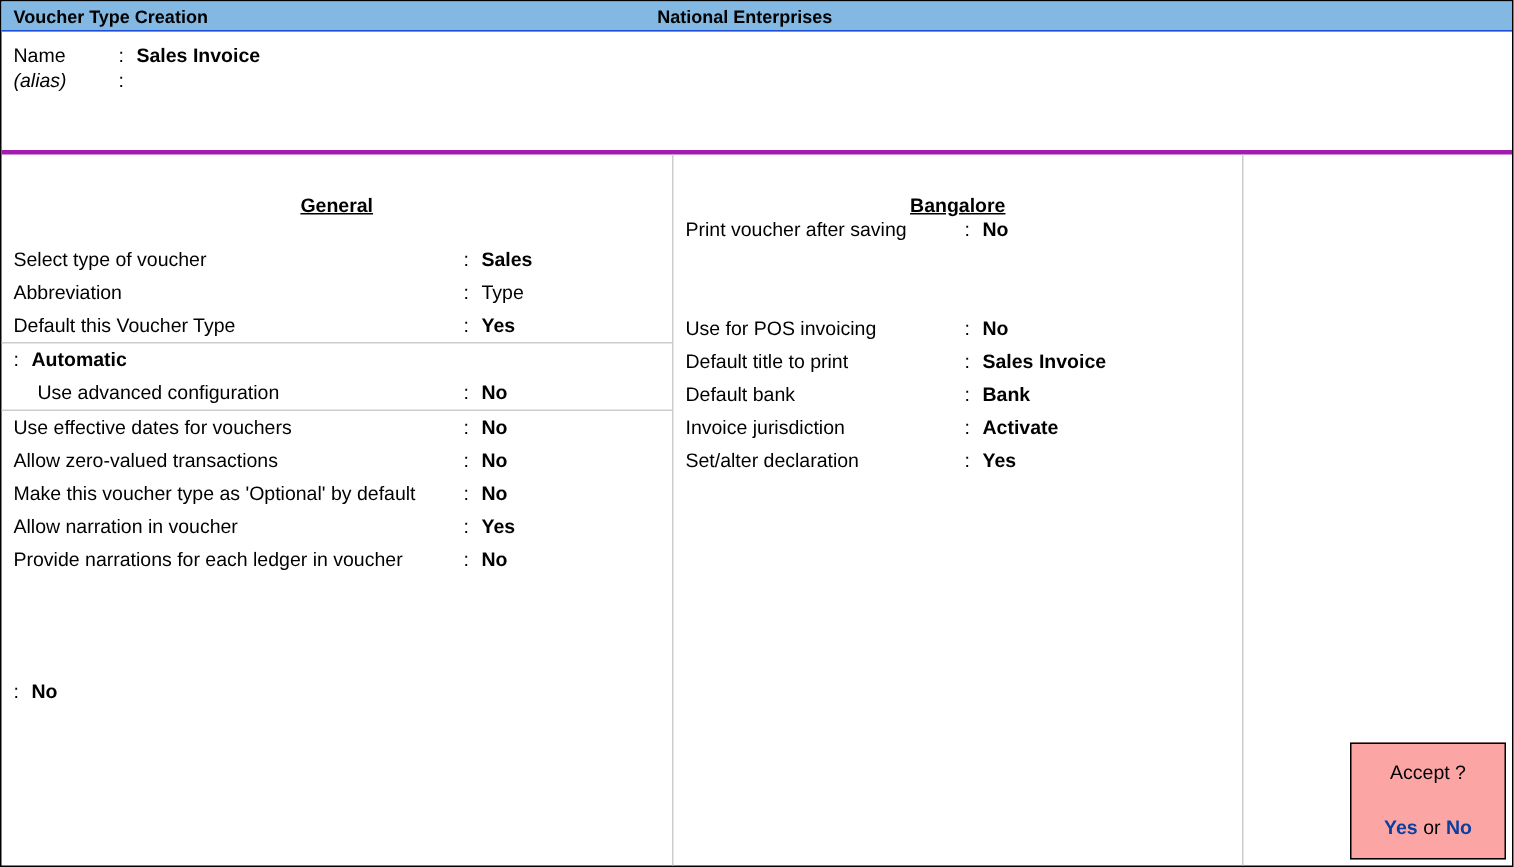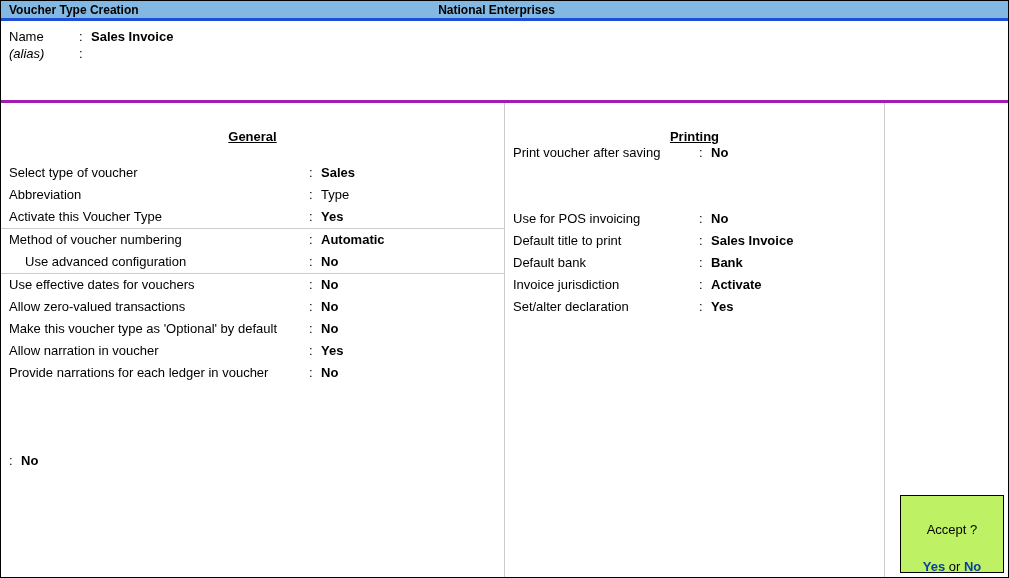--- a/index.html
+++ b/index.html
@@ -15,21 +15,21 @@
     height: 578px;
     border: 1px solid #000;
     position: relative;
     background: #fff;
   }
   .titlebar {
     height: 20px;
     background: #82b8e1;
     display: flex;
     align-items: center;
-    border-bottom: 3px solid #1d4ed8;
+    border-bottom: 1px solid #1d4ed8;
     position: relative;
   }
   .titlebar .left {
     position: absolute;
     left: 8px;
     font-weight: bold;
     font-size: 12px;
   }
   .titlebar .center {
     position: absolute;
@@ -61,21 +61,21 @@
   .italic { font-style: italic; }
 
   .columns {
     display: flex;
     height: calc(578px - 20px - 82px - 2px);
   }
   .col {
     border-right: 1px solid #ccc;
     padding: 8px 8px 0 8px;
   }
-  .col1 { width: 504px; }
+  .col1 { width: 448px; }
   .col2 { width: 380px; }
   .col3 { flex: 1; border-right: none; }
   .col h3 {
     font-size: 13px;
     font-weight: bold;
     text-align: center;
     margin: 18px 0 18px 0;
     text-decoration: underline;
   }
   .col3 h3 { margin: 18px 0; }
@@ -98,23 +98,23 @@
   }
   .spacer { height: 22px; }
 
   .accept-box {
     position: absolute;
     right: 4px;
     bottom: 4px;
     width: 104px;
     height: 78px;
     border: 1px solid #000;
-    background: #bef264;
+    background: #fca5a5;
     text-align: center;
-    padding-top: 26px;
+    padding-top: 11px;
   }
   .accept-box .q {
     margin-bottom: 22px;
   }
   .accept-box .yes, .accept-box .no {
     font-weight: bold;
     color: #0a3f9f;
     cursor: pointer;
   }
   .accept-box .or { font-weight: normal; color: #000; text-align: center; }
@@ -151,27 +151,26 @@
         <div class="field-label">Select type of voucher</div>
         <div class="field-colon">:</div>
         <div class="field-value">Sales</div>
       </div>
       <div class="field-row">
         <div class="field-label">Abbreviation</div>
         <div class="field-colon">:</div>
         <div class="field-value normal">Type</div>
       </div>
       <div class="field-row">
-        <div class="field-label">Activate this Voucher Type</div>
+        <div class="field-label">Default this Voucher Type</div>
         <div class="field-colon">:</div>
         <div class="field-value">Yes</div>
       </div>
       <div class="section-divider"></div>
       <div class="field-row">
-        <div class="field-label">Method of voucher numbering</div>
         <div class="field-colon">:</div>
         <div class="field-value">Automatic</div>
       </div>
       <div class="field-row">
         <div class="field-label indent">Use advanced configuration</div>
         <div class="field-colon">:</div>
         <div class="field-value">No</div>
       </div>
       <div class="section-divider"></div>
       <div class="field-row">
@@ -204,21 +203,21 @@
       <div class="spacer"></div>
       <div class="spacer"></div>
 
       <div class="field-row">
         <div class="field-colon">:</div>
         <div class="field-value">No</div>
       </div>
     </div>
 
     <div class="col col2">
-      <h3>Printing</h3>
+      <h3>Bangalore</h3>
 
       <div class="field-row" style="margin-top:-20px">
         <div class="field-label">Print voucher after saving</div>
         <div class="field-colon">:</div>
         <div class="field-value">No</div>
       </div>
 
       <div class="spacer"></div>
       <div class="spacer"></div>
 

